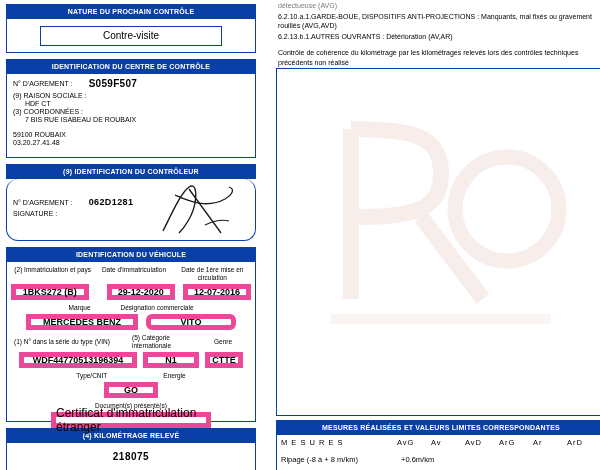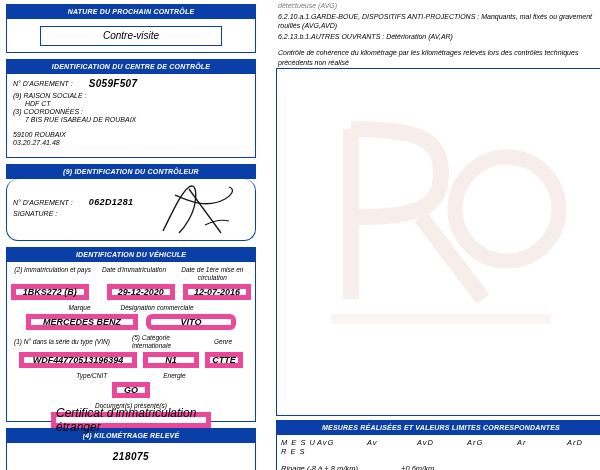--- a/index.html
+++ b/index.html
@@ -15,21 +15,20 @@
     color: #000;
     position: relative;
     overflow: hidden;
   }
   .page {
     position: absolute;
     left: 0; top: 0;
     width: 600px;
     height: 470px;
     background: #fff;
-    font-style: italic;
   }
   
   .bar {
     background: #0b3fa8;
     color: #fff;
     text-align: center;
     font-size: 7px;
     font-weight: bold;
     letter-spacing: .2px;
     padding: 2px 2px;
@@ -211,21 +210,21 @@
     padding: 3px 4px;
     font-size: 7.5px;
   }
   .mes-head {
     display: flex;
     font-family: "Liberation Sans", sans-serif;
     letter-spacing: 1px;
     font-size: 7.5px;
   }
   .mes-head .m-label { width: 120px; }
-  .mes-cols { display: flex; gap: 16px; }
+  .mes-cols { display: flex; gap: 0; }
   .mes-cols span {
     display: inline-block;
     width: 34px;
     text-align: left;
   }
   .mes-row {
     display: flex;
     margin-top: 8px;
     font-size: 7.5px;
   }
@@ -311,21 +310,21 @@
           <div class="vbox" style="width:118px;">WDF44770513196394</div>
           <div class="vbox" style="width:56px;">N1</div>
           <div class="vbox" style="width:38px;">CTTE</div>
         </div>
 
         <div class="v-row" style="gap:56px; margin-top:4px;">
           <div class="vlabel">Type/CNIT</div>
           <div class="vlabel">Energie</div>
         </div>
         <div class="v-row" style="gap:14px;">
-          <div class="vbox" style="width:38px;">GO</div>
+          <div class="vbox" style="width:54px;">GO</div>
         </div>
 
         <div class="v-row" style="margin-top:4px;">
           <div class="vlabel">Document(s) présenté(s)</div>
         </div>
         <div class="v-row">
           <div class="vbox" style="width:160px; font-weight:normal; font-size:12px;">Certificat d'immatriculation étranger</div>
         </div>
 
       </div>

